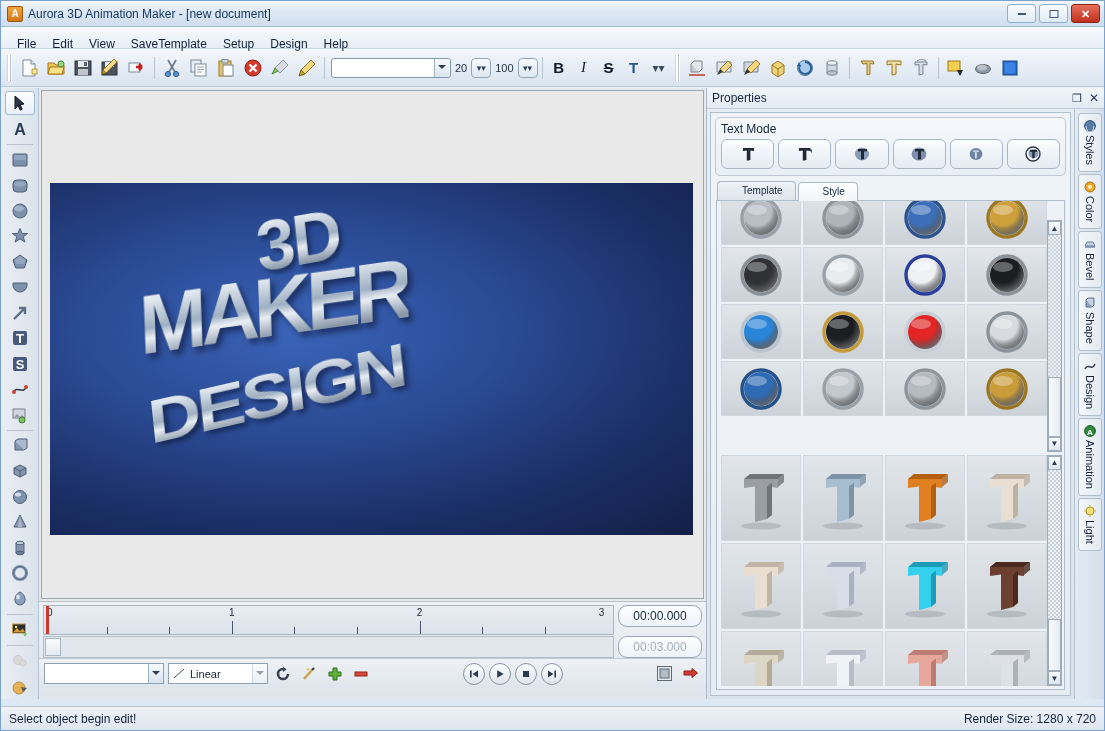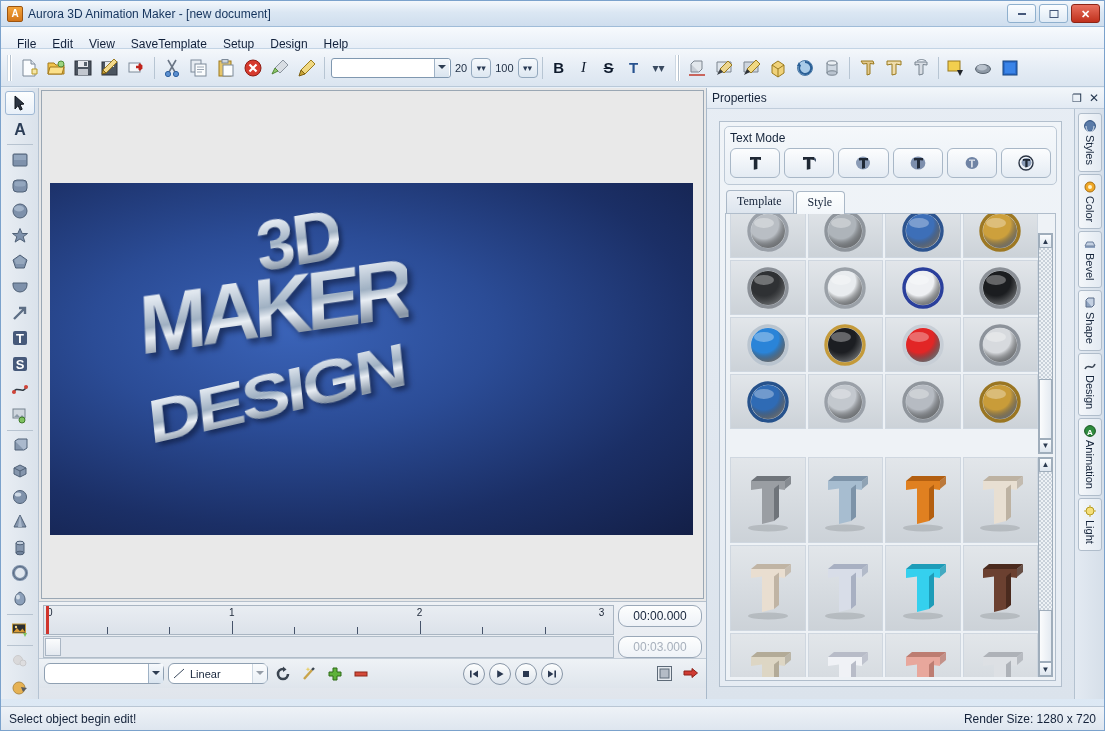--- a/index.html
+++ b/index.html
@@ -98,52 +98,52 @@
     background:linear-gradient(#fdfefe,#eef2f7); font-size:12px; color:#16243a;
     display:flex; align-items:center; justify-content:center; }
   .timebox.dim { color:#a7b0bc; }
   .track-row { display:flex; padding:1px 4px 0 4px; gap:4px; }
   .track { flex:1; height:22px; border:1px solid #b0bcc8; background:#e2e7ee; position:relative; }
   .track::before { content:""; position:absolute; left:1px; top:1px; width:14px;
     bottom:1px; background:linear-gradient(#fbfcfd,#e4e9f0); border:1px solid #aab6c4; }
 
   .ctrlrow { height:30px; display:flex; align-items:center; gap:4px; padding:0 5px;
     background:linear-gradient(#eef2f6,#dfe5ec); border-top:1px solid #c2ccd7; }
-  .cbox { height:21px; border:1px solid #8fa0b2; background:#fff; border-radius:6px;
+  .cbox { height:21px; border:1px solid #8fa0b2; background:#fff; border-radius:0;
     display:flex; align-items:center; font-size:11px; color:#16243a; padding-left:4px; }
   .cbox .ddarrow { margin-left:auto; height:19px; }
   .cbtn { width:22px; height:22px; display:flex; align-items:center; justify-content:center; }
   .pbtn { width:22px; height:22px; border-radius:50%; border:1px solid #8795a6;
     background:linear-gradient(#fdfefe,#dde4ec); display:flex;
     align-items:center; justify-content:center; color:#2a3850; font-size:9px; }
 
   
   .props { width:398px; display:flex; flex-direction:column;
     background:linear-gradient(#e7edf4,#dbe3ec); border-left:1px solid #a9b9ca; }
   .props-title { height:21px; display:flex; align-items:center; padding:0 5px;
     font-size:12px; color:#16243a; background:linear-gradient(#f2f6fa,#e2eaf3);
     border-bottom:1px solid #c0cddb; }
   .props-title .sp { margin-left:auto; display:flex; gap:7px; align-items:center; }
   .props-body { flex:1; display:flex; overflow:hidden; }
-  .props-main { flex:1; margin:12px; border:1px solid #b2bfcd;
+  .props-main { flex:1; margin:3px; border:1px solid #b2bfcd;
     background:linear-gradient(#f0f4f8,#e6ecf3); display:flex;
     flex-direction:column; overflow:hidden; }
 
   .group { margin:4px 4px 0 4px; border:1px solid #bdc9d6; border-radius:5px;
     background:linear-gradient(#f5f8fb,#e9eff5); padding:4px 5px 6px 5px; position:relative; }
   .group > .glabel { font-size:12px; color:#15243a; margin-bottom:3px; }
   .modes { display:flex; gap:4px; }
   .mbtn { flex:1; height:30px; border:1px solid #a8b7c7; border-radius:6px;
     background:linear-gradient(#fcfdfe,#e4ebf3); display:flex;
     align-items:center; justify-content:center; }
 
   .tabs { display:flex; gap:2px; padding:5px 6px 0 6px; }
-  .tab { padding:3px 12px 4px 10px; font-size:12px; color:#16243a;
+  .tab { padding:3px 12px 4px 24px; font-size:10px; color:#16243a;
     border:1px solid #aab8c7; border-bottom:none; border-radius:4px 4px 0 0;
-    background:linear-gradient(#eef2f7,#dde5ee);font-family:Liberation Serif, serif; }
+    background:linear-gradient(#eef2f7,#dde5ee); }
   .tab.active { background:linear-gradient(#fdfefe,#f2f6fa); position:relative; top:1px; }
 
   .tabpane { flex:1; margin:0 5px 5px 5px; border:1px solid #b0bdcb;
     background:#eef2f6; display:flex; flex-direction:column; overflow:hidden; }
   .sec-label { font-size:12px; color:#16243a; padding:3px 5px 2px 6px; }
   .gallery { flex:1; display:flex; margin:0 2px 3px 4px; min-height:0; }
   .grid { flex:1; display:grid; grid-template-columns:repeat(4,1fr);
     gap:2px; overflow:hidden; align-content:start; }
   .cell { border:1px solid #cfd7e0; background:linear-gradient(#e2e6ea,#ccd2d8);
     display:flex; align-items:center; justify-content:center; }

